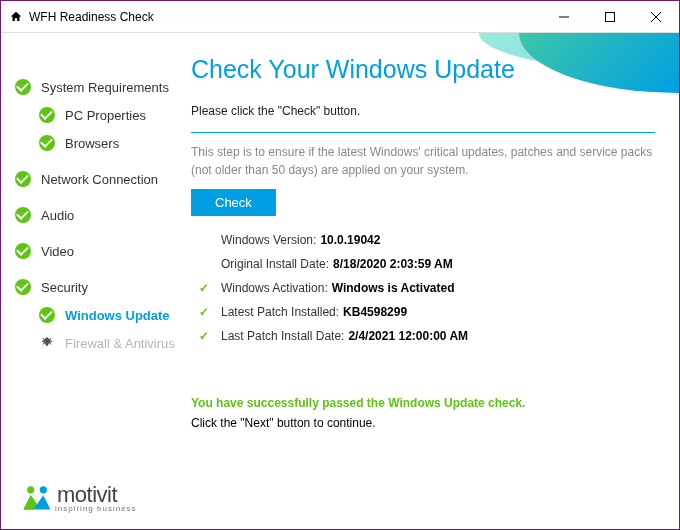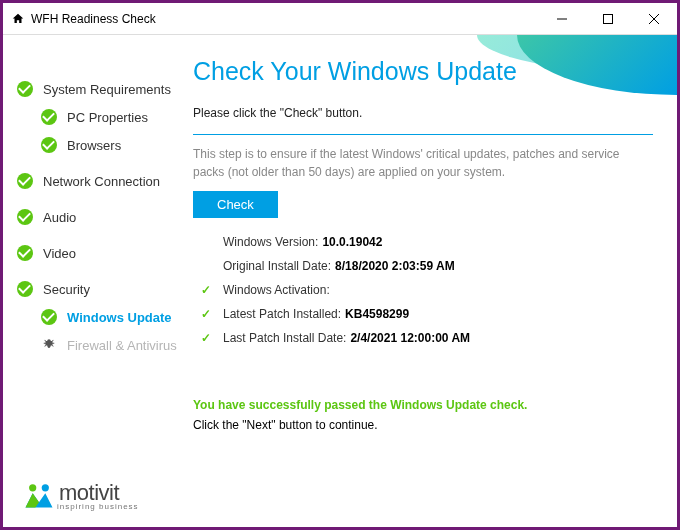--- a/index.html
+++ b/index.html
@@ -1,17 +1,17 @@
 <!DOCTYPE html>
 <html><head>
 <meta charset="utf-8">
 <style>
 * { box-sizing: border-box; margin: 0; padding: 0; font-family: "Segoe UI", Arial, sans-serif; }
 body { background: #fff; }
-.window { width: 680px; height: 530px; border: 3px solid #701a75; display: flex; flex-direction: column; }
+.window { width: 680px; height: 530px; border: 1px solid #701a75; display: flex; flex-direction: column; }
 .titlebar { height: 32px; display: flex; align-items: center; padding: 0 0 0 8px; border-bottom: 1px solid #ddd; }
 .titlebar .title { font-size: 12px; margin-left: 6px; }
 .title-icon svg { width: 14px; height: 14px; display: block; }
 .win-controls { margin-left: auto; display: flex; }
 .win-btn { width: 46px; height: 31px; display: flex; align-items: center; justify-content: center; font-size: 14px; color: #222; }
 .win-btn svg { width: 10px; height: 10px; }
 .body { flex: 1; display: flex; overflow: hidden; }
 .sidebar { width: 178px; padding: 40px 0 0 0; }
 .side-item { display: flex; align-items: center; padding: 6px 0 6px 14px; font-size: 13px; color: #333; }
 .side-sub { padding-left: 38px; }
@@ -138,20 +138,21 @@
           <span class="info-value">10.0.19042</span>
         </div>
         <div class="info-row">
           <span class="tick">✓</span>
           <span class="info-label">Original Install Date:</span>
           <span class="info-value">8/18/2020 2:03:59 AM</span>
         </div>
         <div class="info-row">
           <span class="tick show">✓</span>
           <span class="info-label">Windows Activation:</span>
+          <span class="info-value">Windows is Activated</span>
         </div>
         <div class="info-row">
           <span class="tick show">✓</span>
           <span class="info-label">Latest Patch Installed:</span>
           <span class="info-value">KB4598299</span>
         </div>
         <div class="info-row">
           <span class="tick show">✓</span>
           <span class="info-label">Last Patch Install Date:</span>
           <span class="info-value">2/4/2021 12:00:00 AM</span>

